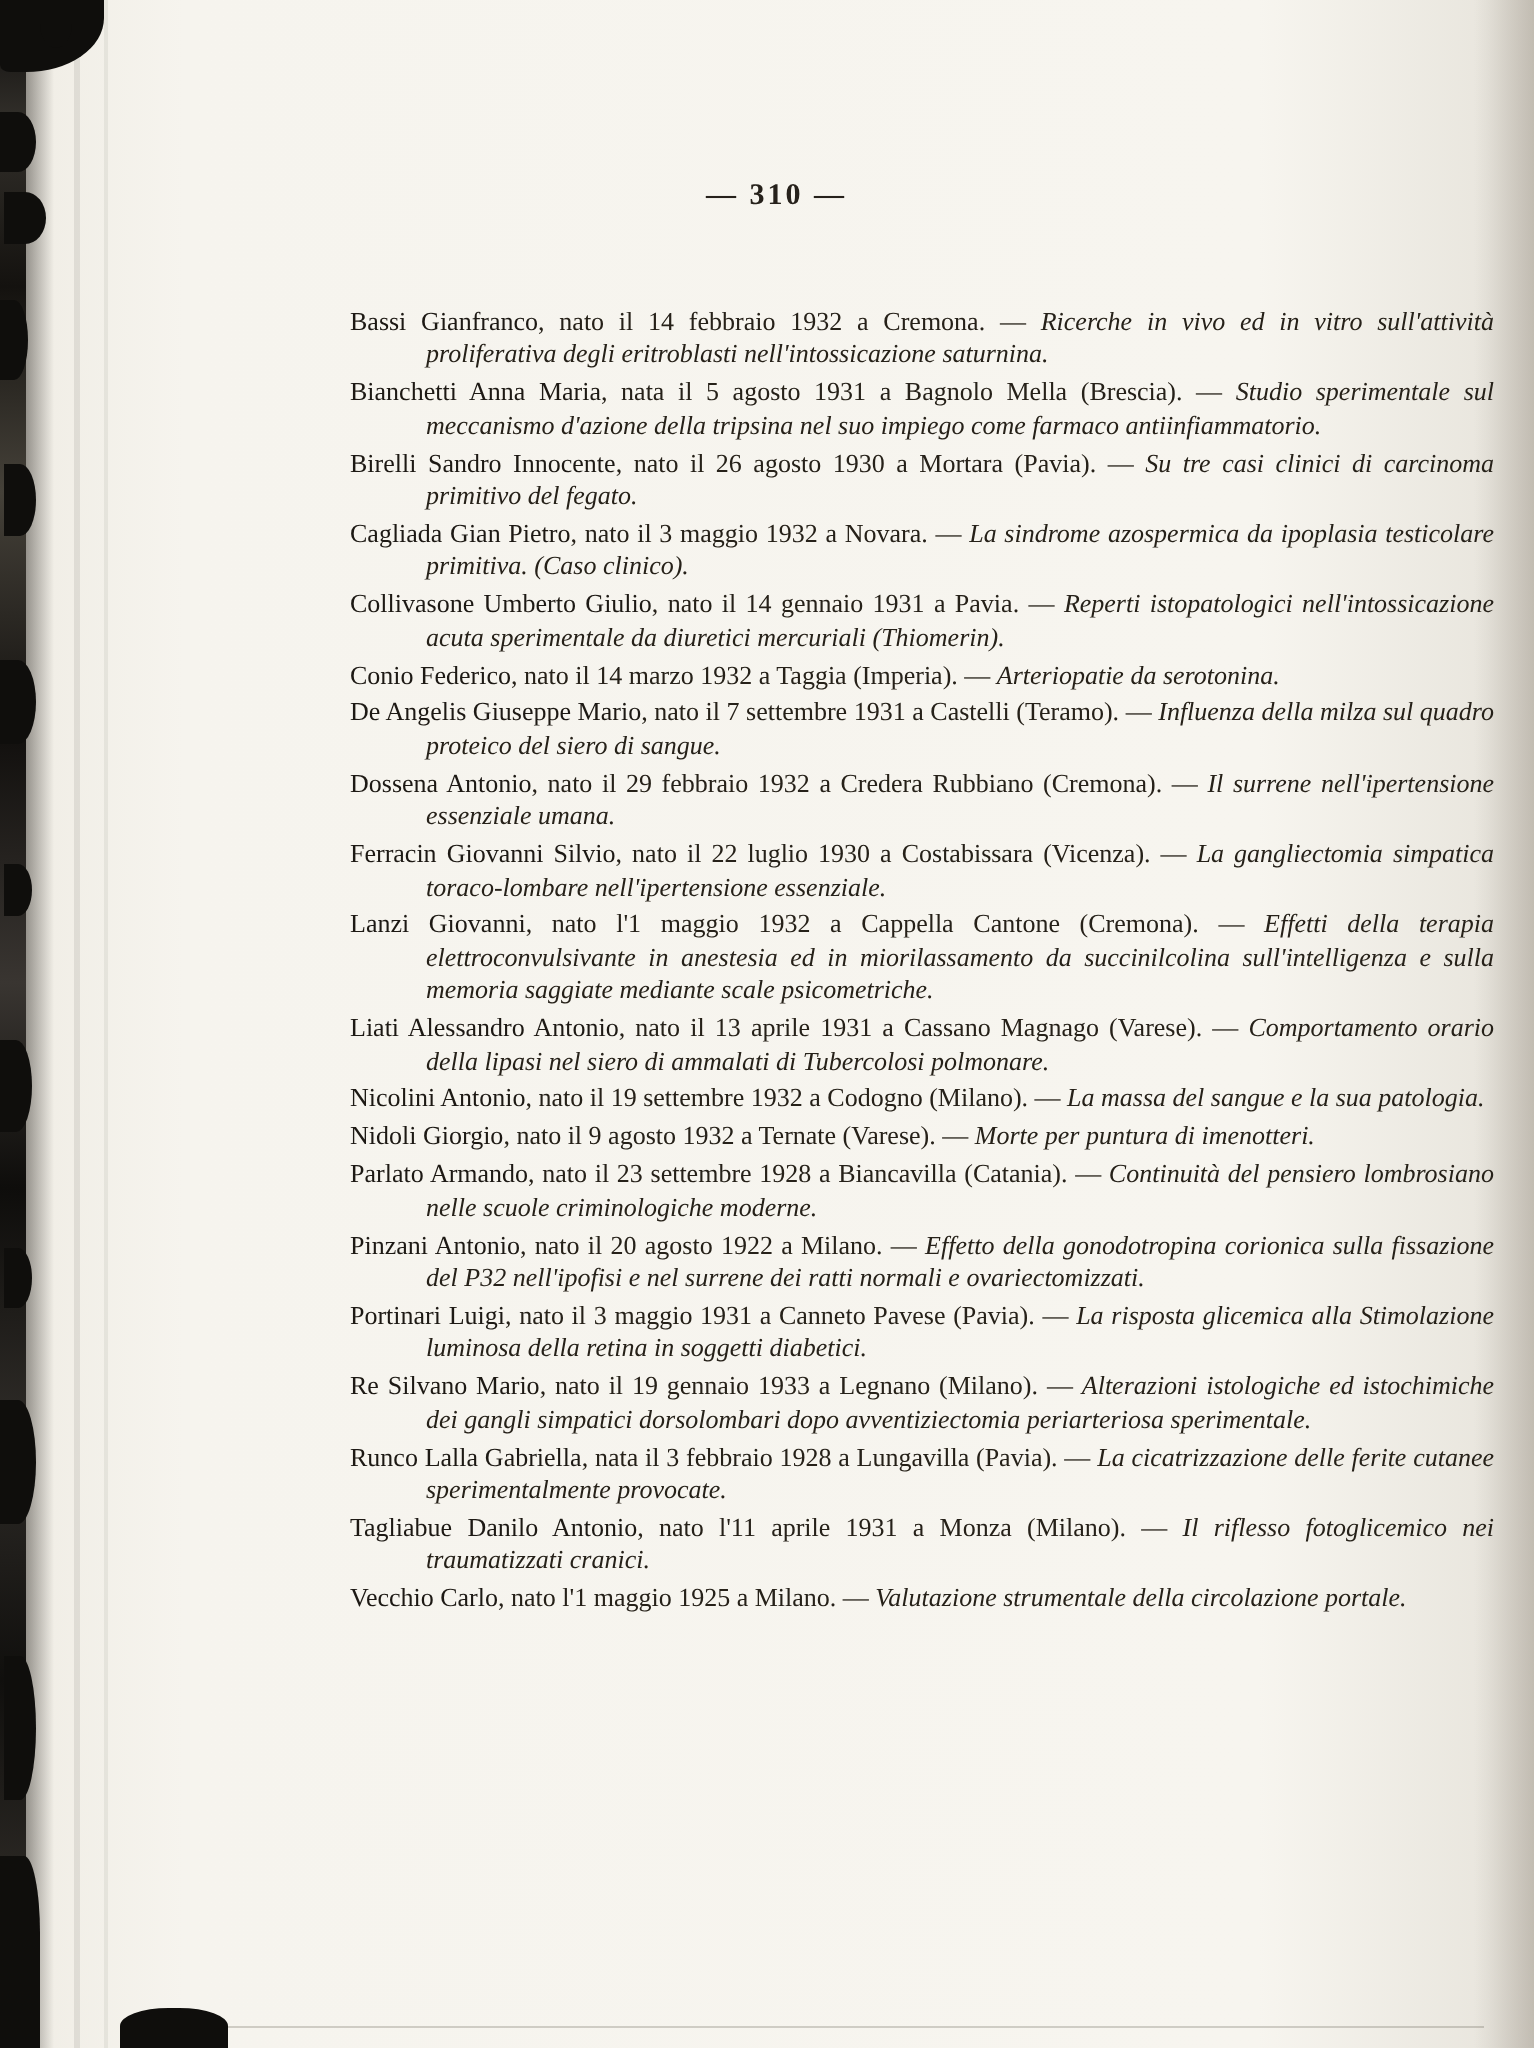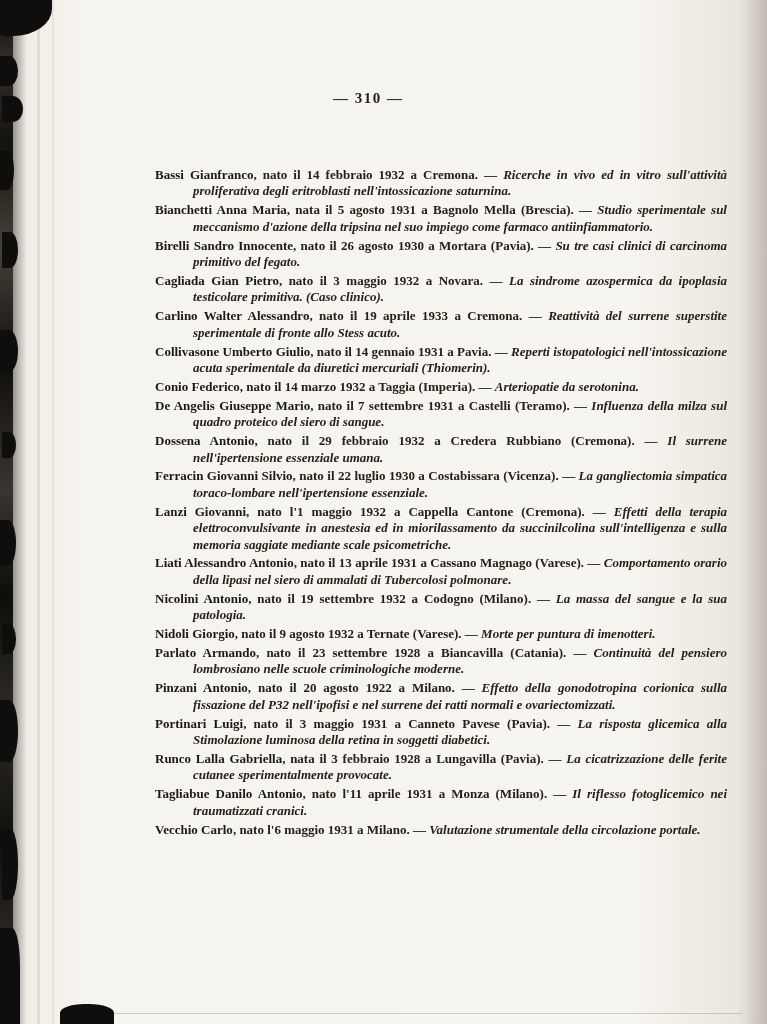--- a/index.html
+++ b/index.html
@@ -26,26 +26,26 @@
   .crease-1{position:absolute;left:37px;top:0;width:3px;height:1024px;background:rgba(60,54,46,.10);}
   .crease-2{position:absolute;left:52px;top:0;width:2px;height:1024px;background:rgba(60,54,46,.07);}
   .right-shadow{
     position:absolute;right:0;top:0;width:30px;height:1024px;
     background:linear-gradient(90deg,rgba(120,112,100,0),rgba(120,112,100,.28));
   }
   .bottom-line{
     position:absolute;left:82px;top:1013px;width:660px;height:1px;background:rgba(70,62,52,.22);
   }
   
-  .content{position:absolute;left:155px;top:90px;width:572px;color:#211d18;}
+  .content{position:absolute;left:175px;top:90px;width:572px;color:#211d18;}
   .pagenum{
     width:fit-content;margin:0 0 0 178px;font-weight:bold;font-size:15px;
     letter-spacing:1.5px;color:#26211b;
   }
-  .entries{margin-top:60px;font-weight:bold;}
+  .entries{margin-top:46px;}
   .entry{
     font-size:13px;line-height:16.4px;margin:0 0 2.5px 0;
     padding-left:38px;text-indent:-38px;
     text-align:justify;
     color:#262119;
   }
   .ename{color:#1d1914;}
   .ethesis{font-style:italic;}
 </style>
 </head>
@@ -80,21 +80,20 @@
     <div class="entries">
   <p class="entry"><span class="ename">Bassi Gianfranco</span><span class="edetails">, nato il 14 febbraio 1932 a Cremona. —</span> <span class="ethesis">Ricerche in vivo ed in vitro sull'attività proliferativa degli eritroblasti nell'intossicazione saturnina.</span></p>
 
   <p class="entry"><span class="ename">Bianchetti Anna Maria</span><span class="edetails">, nata il 5 agosto 1931 a Bagnolo Mella (Brescia). —</span> <span class="ethesis">Studio sperimentale sul meccanismo d'azione della tripsina nel suo impiego come farmaco antiinfiammatorio.</span></p>
 
   <p class="entry"><span class="ename">Birelli Sandro Innocente</span><span class="edetails">, nato il 26 agosto 1930 a Mortara (Pavia). —</span> <span class="ethesis">Su tre casi clinici di carcinoma primitivo del fegato.</span></p>
 
   <p class="entry"><span class="ename">Cagliada Gian Pietro</span><span class="edetails">, nato il 3 maggio 1932 a Novara. —</span> <span class="ethesis">La sindrome azospermica da ipoplasia testicolare primitiva. (Caso clinico).</span></p>
 
 
-  <p class="entry"><span class="ename">Carlino Walter Alessandro</span><span class="edetails">, nato il 19 aprile 1933 a Cremona. —</span> <span class="ethesis">Reattività del surrene superstite sperimentale di fronte allo Stess acuto.</span></p>
 
   <p class="entry"><span class="ename">Collivasone Umberto Giulio</span><span class="edetails">, nato il 14 gennaio 1931 a Pavia. —</span> <span class="ethesis">Reperti istopatologici nell'intossicazione acuta sperimentale da diuretici mercuriali (Thiomerin).</span></p>
 
   <p class="entry"><span class="ename">Conio Federico</span><span class="edetails">, nato il 14 marzo 1932 a Taggia (Imperia). —</span> <span class="ethesis">Arteriopatie da serotonina.</span></p>
 
 
   <p class="entry"><span class="ename">De Angelis Giuseppe Mario</span><span class="edetails">, nato il 7 settembre 1931 a Castelli (Teramo). —</span> <span class="ethesis">Influenza della milza sul quadro proteico del siero di sangue.</span></p>
 
   <p class="entry"><span class="ename">Dossena Antonio</span><span class="edetails">, nato il 29 febbraio 1932 a Credera Rubbiano (Cremona). —</span> <span class="ethesis">Il surrene nell'ipertensione essenziale umana.</span></p>
 
@@ -107,21 +106,22 @@
   <p class="entry"><span class="ename">Nicolini Antonio</span><span class="edetails">, nato il 19 settembre 1932 a Codogno (Milano). —</span> <span class="ethesis">La massa del sangue e la sua patologia.</span></p>
 
   <p class="entry"><span class="ename">Nidoli Giorgio</span><span class="edetails">, nato il 9 agosto 1932 a Ternate (Varese). —</span> <span class="ethesis">Morte per puntura di imenotteri.</span></p>
 
   <p class="entry"><span class="ename">Parlato Armando</span><span class="edetails">, nato il 23 settembre 1928 a Biancavilla (Catania). —</span> <span class="ethesis">Continuità del pensiero lombrosiano nelle scuole criminologiche moderne.</span></p>
 
   <p class="entry"><span class="ename">Pinzani Antonio</span><span class="edetails">, nato il 20 agosto 1922 a Milano. —</span> <span class="ethesis">Effetto della gonodotropina corionica sulla fissazione del P32 nell'ipofisi e nel surrene dei ratti normali e ovariectomizzati.</span></p>
 
   <p class="entry"><span class="ename">Portinari Luigi</span><span class="edetails">, nato il 3 maggio 1931 a Canneto Pavese (Pavia). —</span> <span class="ethesis">La risposta glicemica alla Stimolazione luminosa della retina in soggetti diabetici.</span></p>
 
+  <p class="entry"><span class="ename">Re Silvano Mario</span><span class="edetails">, nato il 19 gennaio 1933 a Legnano (Milano). —</span> <span class="ethesis">Alterazioni istologiche ed istochimiche dei gangli simpatici dorsolombari dopo avventiziectomia periarteriosa sperimentale.</span></p>
 
   <p class="entry"><span class="ename">Runco Lalla Gabriella</span><span class="edetails">, nata il 3 febbraio 1928 a Lungavilla (Pavia). —</span> <span class="ethesis">La cicatrizzazione delle ferite cutanee sperimentalmente provocate.</span></p>
 
   <p class="entry"><span class="ename">Tagliabue Danilo Antonio</span><span class="edetails">, nato l'11 aprile 1931 a Monza (Milano). —</span> <span class="ethesis">Il riflesso fotoglicemico nei traumatizzati cranici.</span></p>
 
-  <p class="entry"><span class="ename">Vecchio Carlo</span><span class="edetails">, nato l'6 maggio 1931 a Milano. —</span> <span class="ethesis">Valutazione strumentale della circolazione portale.</span></p>
+  <p class="entry"><span class="ename">Vecchio Carlo</span><span class="edetails">, nato l'1 maggio 1925 a Milano. —</span> <span class="ethesis">Valutazione strumentale della circolazione portale.</span></p>
 </div>
   </div>
 </div>
 
 </body></html>

